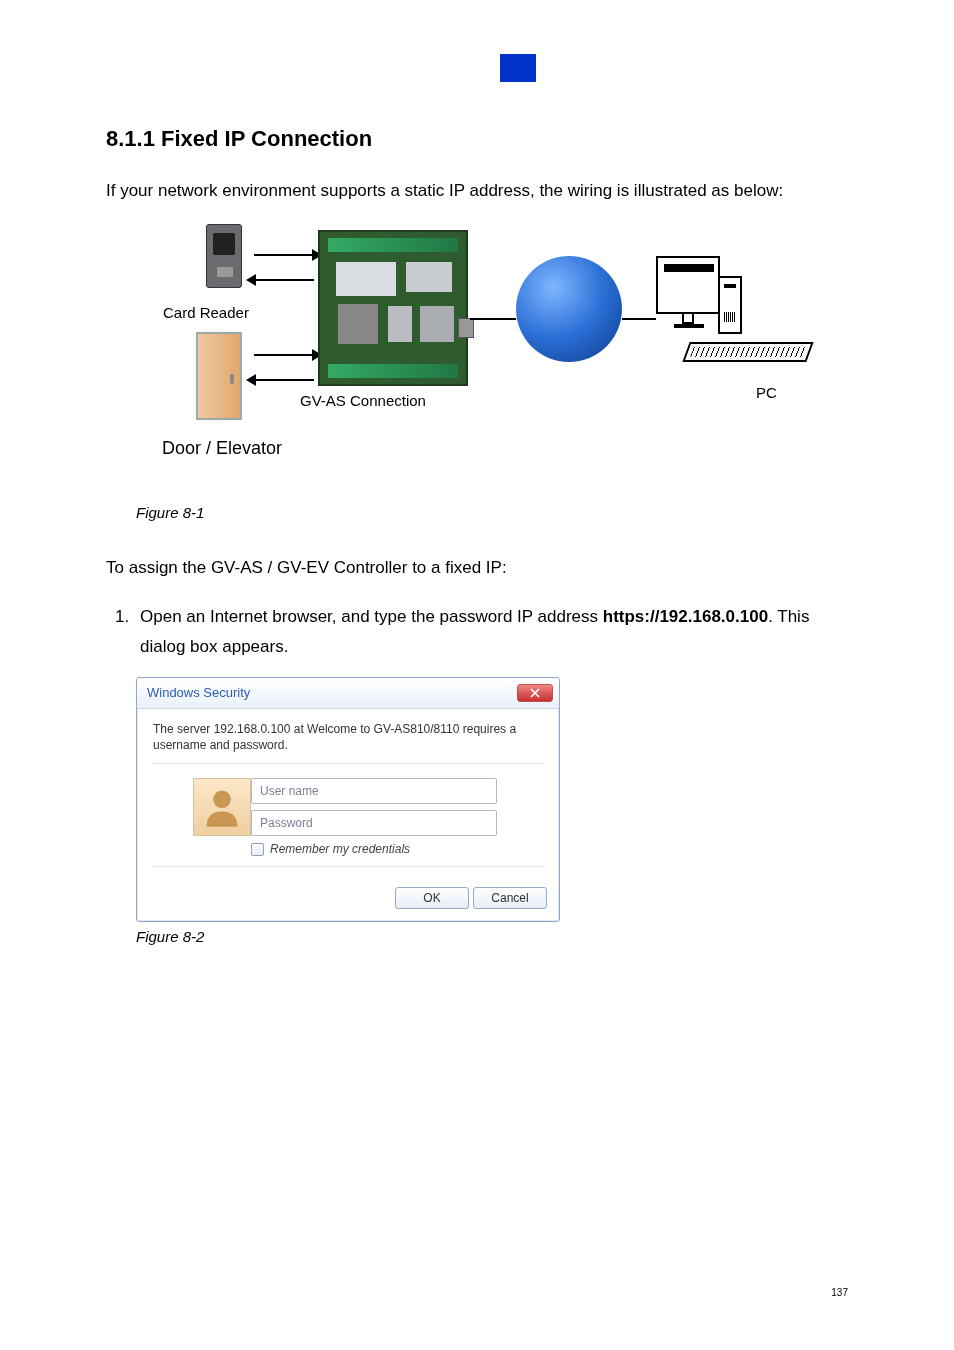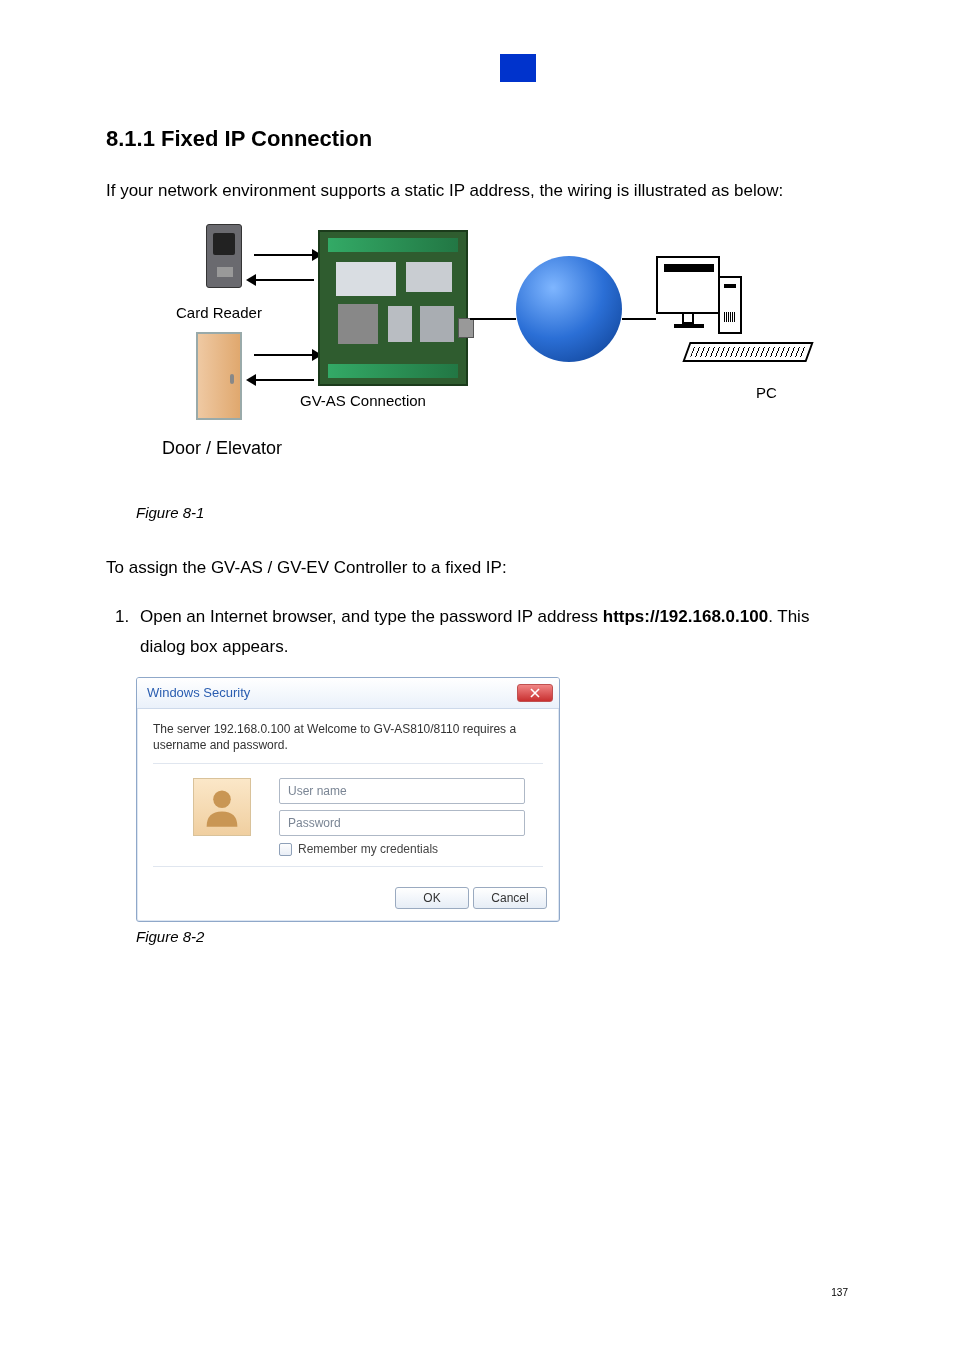--- a/index.html
+++ b/index.html
@@ -56,21 +56,21 @@
     background:#222; border-radius:2px;
   }
   .card-reader::after {
     content:"";
     position:absolute;
     bottom:10px; left:10px; width:16px; height:10px;
     background:#999;
   }
   .label-card-reader {
     position:absolute;
-    top:80px; left:40px;
+    top:80px; left:27px;
     font-size:15px;
   }
   
   .door {
     position:absolute;
     top:108px; left:60px;
     width:46px; height:88px;
     border:2px solid #9aa;
     background: linear-gradient(to right, #efc9a3, #e0a86e);
   }
@@ -258,21 +258,21 @@
   .closebtn svg { width:10px; height:10px; }
   .win-body {
     padding:12px 16px 10px 16px;
     font-size:12px;
     color:#333;
   }
   .server-text { line-height:1.35; margin-bottom:10px; }
   .hr { border:none; border-top:1px solid #e0e6ef; margin:6px 0 14px 0; }
   .cred-row {
     display:flex;
-    gap:28px;
+    gap:0;
     align-items:flex-start;
     margin-bottom:8px;
     padding-left:40px;
   }
   .avatar {
     width:58px; height:58px;
     background:linear-gradient(to bottom,#fbe7c8,#f0cfa0);
     border:1px solid #d9c29a;
     display:flex; align-items:center; justify-content:center;
   }
@@ -285,20 +285,21 @@
     padding:5px 8px;
     font-size:12px;
     color:#7a8594;
     margin-bottom:6px;
     border-radius:2px;
   }
   .remember {
     display:flex; align-items:flex-end; gap:6px;
     font-size:12px; color:#444;
     margin-top:2px;
+    font-style:italic;
   }
   .cb {
     width:13px; height:13px;
     border:1px solid #8ea0b8;
     background:linear-gradient(to bottom,#fdfdfd,#e9eef6);
     border-radius:2px;
   }
   .hr2 { border:none; border-top:1px solid #e0e6ef; margin:10px 0; }
   .btn-row {
     display:flex; justify-content:flex-end; gap:4px;

